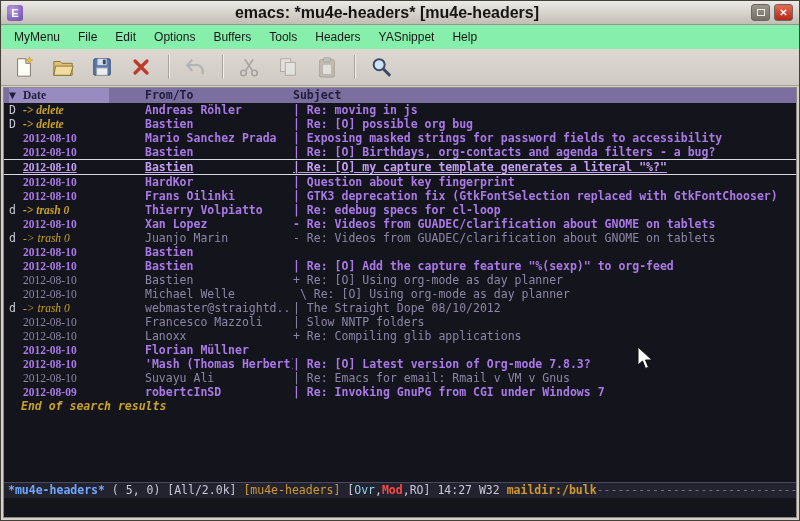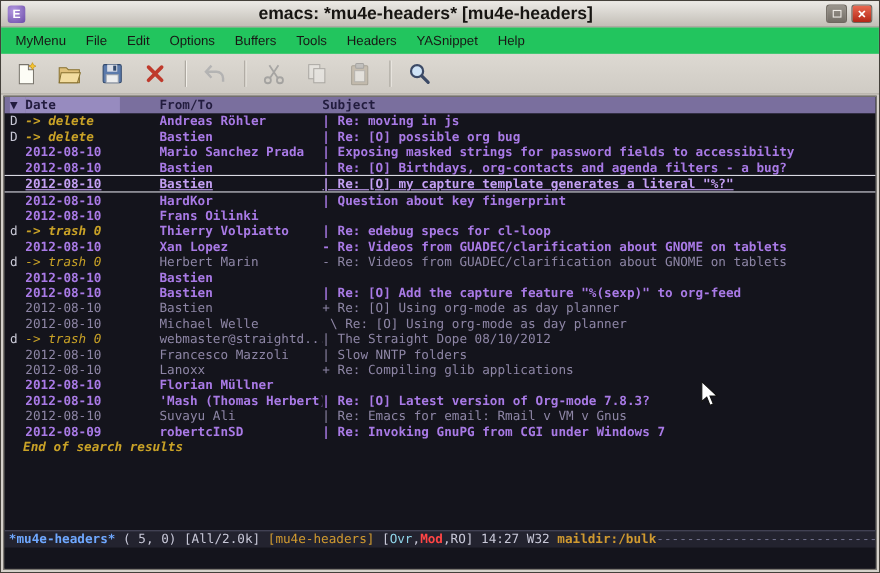--- a/index.html
+++ b/index.html
@@ -26,21 +26,21 @@
   .title{flex:1;text-align:center;font-size:16px;font-weight:bold;color:#171512;
     white-space:nowrap;overflow:hidden;}
   .win-buttons{display:flex;gap:4px;margin-right:2px;}
   .wbtn{width:19px;height:17px;border-radius:3px;display:flex;align-items:center;justify-content:center;
     font-size:10px;font-weight:bold;border:1px solid #6d675f;cursor:default;}
   .btn-max{background:linear-gradient(#9a958d,#736e66);color:#efece6;}
   .btn-max .sq{width:8px;height:7px;border:1.5px solid #efece6;display:block;}
   .btn-close{background:linear-gradient(#ea6a52,#b42716);color:#fff;}
   
   .menubar{
-    height:24px;flex:0 0 24px;background:#22c55e;
+    height:24px;flex:0 0 24px;background:#86efac;
     display:flex;align-items:center;padding-left:4px;
     font-size:12px;color:#191715;
   }
   .menu-item{padding:3px 9px;white-space:nowrap;}
   
   .toolbar{
     height:37px;flex:0 0 37px;background:linear-gradient(#ddd9d2,#cfcbc4);
     border-bottom:1px solid #a39f97;
     display:flex;align-items:center;padding-left:8px;
   }
@@ -58,21 +58,21 @@
   }
   
   .header-line{
     height:15px;flex:0 0 15px;line-height:15px;
     background:#7a6f9e;color:#221c3e;font-weight:bold;
     display:flex;padding-left:5px;white-space:pre;overflow:hidden;
   }
   .header-line .hl{background:#978bbf;}
   
   .c-mark{width:14px;flex:0 0 14px;overflow:hidden;}
-  .c-date{width:86px;flex:0 0 86px;overflow:hidden;}
+  .c-date{width:86px;flex:0 0 86px;overflow:hidden;font-family:Liberation Serif, serif;}
   .c-flags{width:36px;flex:0 0 36px;overflow:hidden;margin-top:20px;}
   .c-from{width:148px;flex:0 0 148px;overflow:hidden;}
   .c-subject{flex:1;overflow:hidden;}
   
   .rows{flex:0 0 auto;}
   .row{height:14px;line-height:14px;display:flex;padding-left:5px;white-space:pre;overflow:hidden;}
   .row.unread{color:#a97ae6;font-weight:bold;}
   .row.read{color:#8e86a6;font-weight:normal;}
   .row .c-mark{color:#c9c9d6;font-weight:normal;}
   .row .c-date.action{color:#c9a227;font-style:italic;}
@@ -208,24 +208,24 @@
         <span class="c-subject">Subject</span>
       </div>
 
       <div class="rows">
           <div class="row unread"><span class="c-mark">D</span><span class="c-date action">-&gt; delete</span><span class="c-flags">uN</span><span class="c-from">Andreas Röhler</span><span class="c-subject">| Re: moving in js</span></div>
           <div class="row unread"><span class="c-mark">D</span><span class="c-date action">-&gt; delete</span><span class="c-flags">uaN</span><span class="c-from">Bastien</span><span class="c-subject">| Re: [O] possible org bug</span></div>
           <div class="row unread"><span class="c-mark"></span><span class="c-date">2012-08-10</span><span class="c-flags">uN</span><span class="c-from">Mario Sanchez Prada</span><span class="c-subject">| Exposing masked strings for password fields to accessibility</span></div>
           <div class="row unread"><span class="c-mark"></span><span class="c-date">2012-08-10</span><span class="c-flags">uN</span><span class="c-from">Bastien</span><span class="c-subject">| Re: [O] Birthdays, org-contacts and agenda filters - a bug?</span></div>
           <div class="row unread current"><span class="c-mark"></span><span class="c-date">2012-08-10</span><span class="c-flags">uN</span><span class="c-from">Bastien</span><span class="c-subject">| Re: [O] my capture template generates a literal "%?"</span></div>
           <div class="row unread"><span class="c-mark"></span><span class="c-date">2012-08-10</span><span class="c-flags">uN</span><span class="c-from">HardKor</span><span class="c-subject">| Question about key fingerprint</span></div>
-          <div class="row unread"><span class="c-mark"></span><span class="c-date">2012-08-10</span><span class="c-flags">uN</span><span class="c-from">Frans Oilinki</span></div>
+          <div class="row unread"><span class="c-mark"></span><span class="c-date">2012-08-10</span><span class="c-flags">uN</span><span class="c-from">Frans Oilinki</span><span class="c-subject">| GTK3 deprecation fix (GtkFontSelection replaced with GtkFontChooser)</span></div>
           <div class="row unread"><span class="c-mark">d</span><span class="c-date action">-&gt; trash 0</span><span class="c-flags">uN</span><span class="c-from">Thierry Volpiatto</span><span class="c-subject">| Re: edebug specs for cl-loop</span></div>
           <div class="row unread"><span class="c-mark"></span><span class="c-date">2012-08-10</span><span class="c-flags">uN</span><span class="c-from">Xan Lopez</span><span class="c-subject">- Re: Videos from GUADEC/clarification about GNOME on tablets</span></div>
-          <div class="row read"><span class="c-mark">d</span><span class="c-date action">-&gt; trash 0</span><span class="c-flags">S</span><span class="c-from">Herbert Marin</span><span class="c-subject">- Re: Videos from GUADEC/clarification about GNOME on tablets</span></div>
+          <div class="row read"><span class="c-mark">d</span><span class="c-date action">-&gt; trash 0</span><span class="c-flags">S</span><span class="c-from">Juanjo Marin</span><span class="c-subject">- Re: Videos from GUADEC/clarification about GNOME on tablets</span></div>
           <div class="row unread"><span class="c-mark"></span><span class="c-date">2012-08-10</span><span class="c-flags">uN</span><span class="c-from">Bastien</span></div>
           <div class="row unread"><span class="c-mark"></span><span class="c-date">2012-08-10</span><span class="c-flags">uaN</span><span class="c-from">Bastien</span><span class="c-subject">| Re: [O] Add the capture feature "%(sexp)" to org-feed</span></div>
           <div class="row read"><span class="c-mark"></span><span class="c-date">2012-08-10</span><span class="c-flags">S</span><span class="c-from">Bastien</span><span class="c-subject">+ Re: [O] Using org-mode as day planner</span></div>
           <div class="row read"><span class="c-mark"></span><span class="c-date">2012-08-10</span><span class="c-flags">S</span><span class="c-from">Michael Welle</span><span class="c-subject"> \ Re: [O] Using org-mode as day planner</span></div>
           <div class="row read"><span class="c-mark">d</span><span class="c-date action">-&gt; trash 0</span><span class="c-flags">S</span><span class="c-from">webmaster@straightd...</span><span class="c-subject">| The Straight Dope 08/10/2012</span></div>
           <div class="row read"><span class="c-mark"></span><span class="c-date">2012-08-10</span><span class="c-flags">S</span><span class="c-from">Francesco Mazzoli</span><span class="c-subject">| Slow NNTP folders</span></div>
           <div class="row read"><span class="c-mark"></span><span class="c-date">2012-08-10</span><span class="c-flags">S</span><span class="c-from">Lanoxx</span><span class="c-subject">+ Re: Compiling glib applications</span></div>
           <div class="row unread"><span class="c-mark"></span><span class="c-date">2012-08-10</span><span class="c-flags">uN</span><span class="c-from">Florian Müllner</span></div>
           <div class="row unread"><span class="c-mark"></span><span class="c-date">2012-08-10</span><span class="c-flags">uN</span><span class="c-from">'Mash (Thomas Herbert)</span><span class="c-subject">| Re: [O] Latest version of Org-mode 7.8.3?</span></div>
           <div class="row read"><span class="c-mark"></span><span class="c-date">2012-08-10</span><span class="c-flags">S</span><span class="c-from">Suvayu Ali</span><span class="c-subject">| Re: Emacs for email: Rmail v VM v Gnus</span></div>

